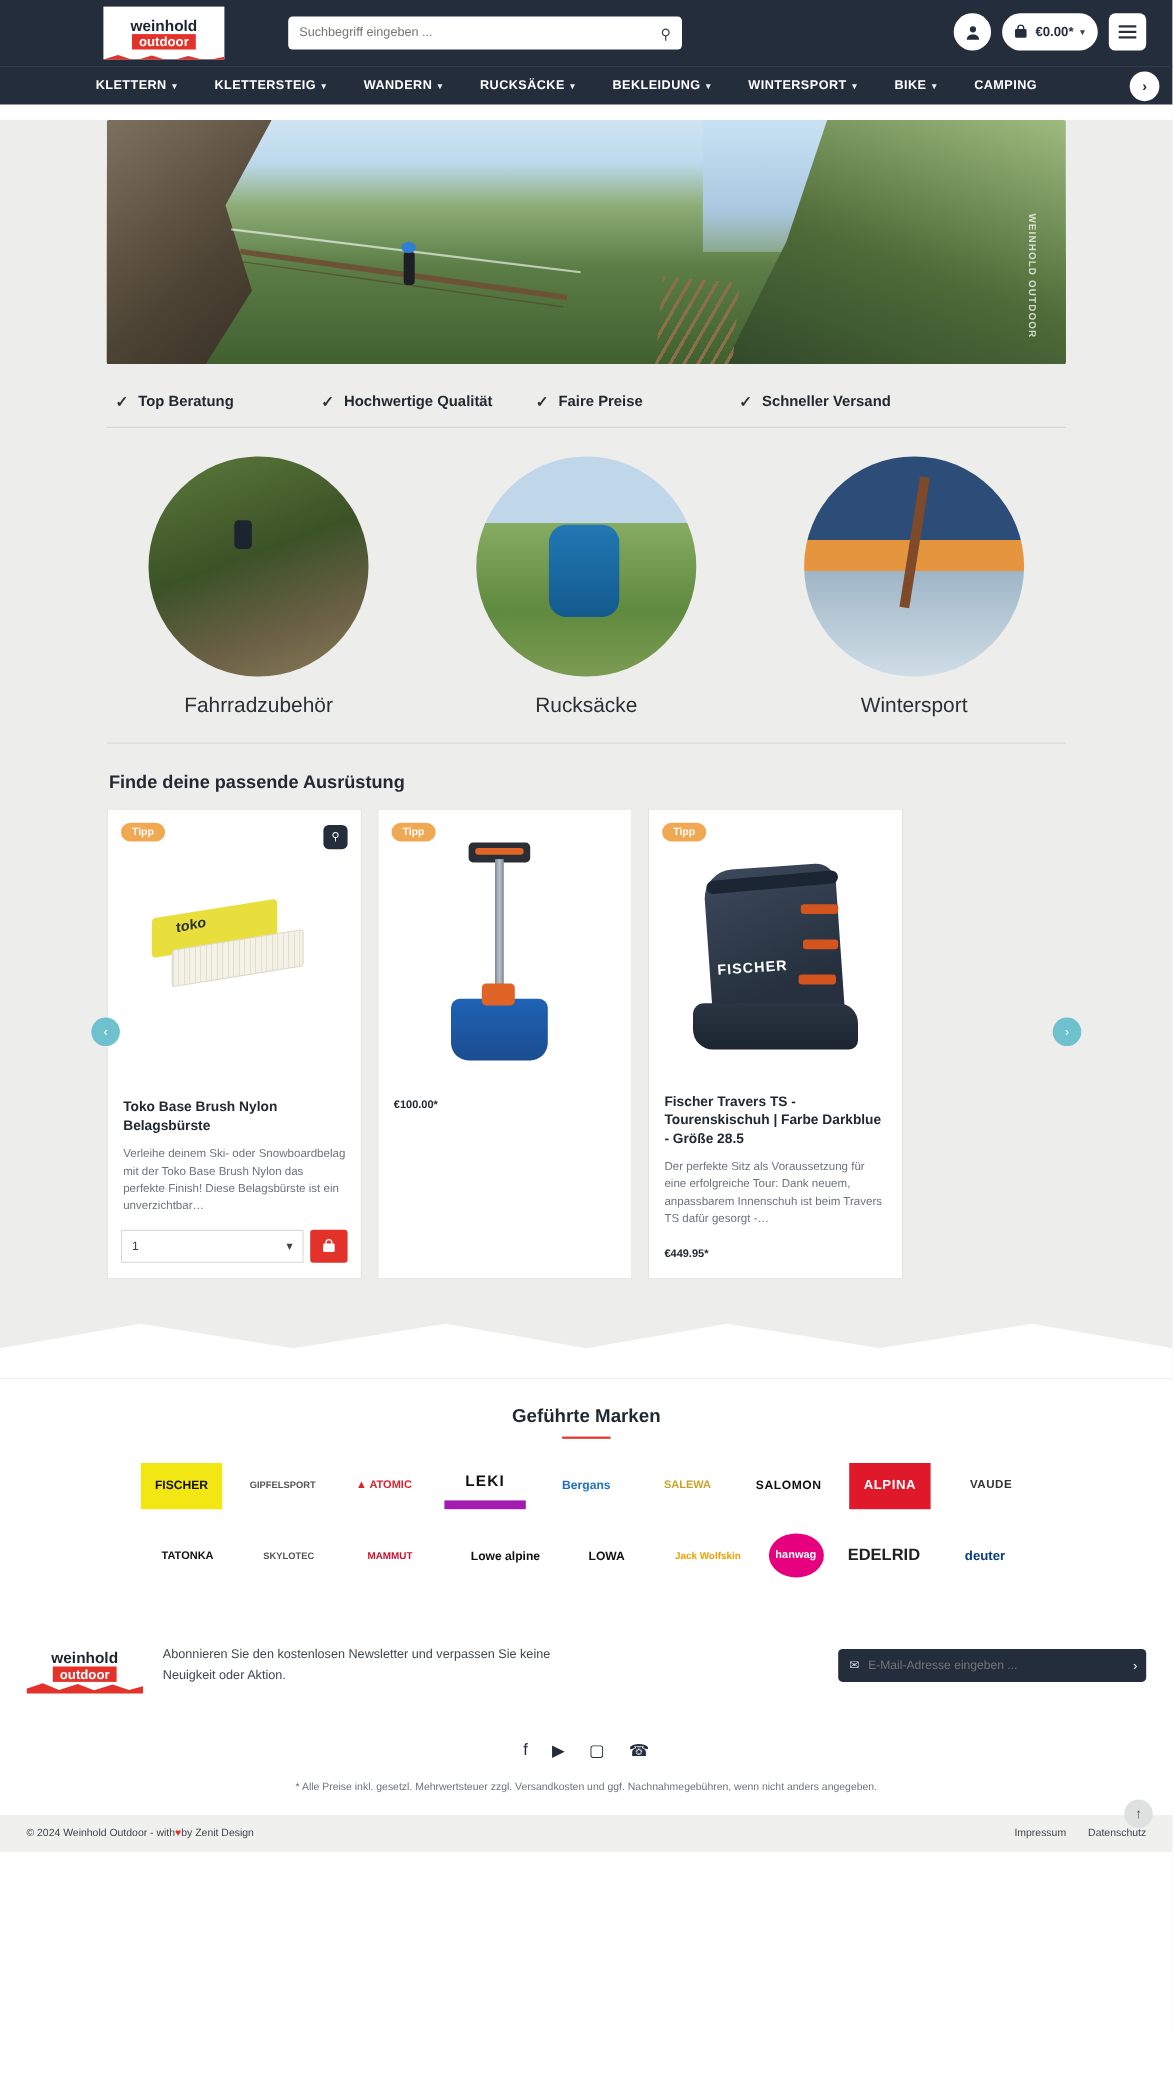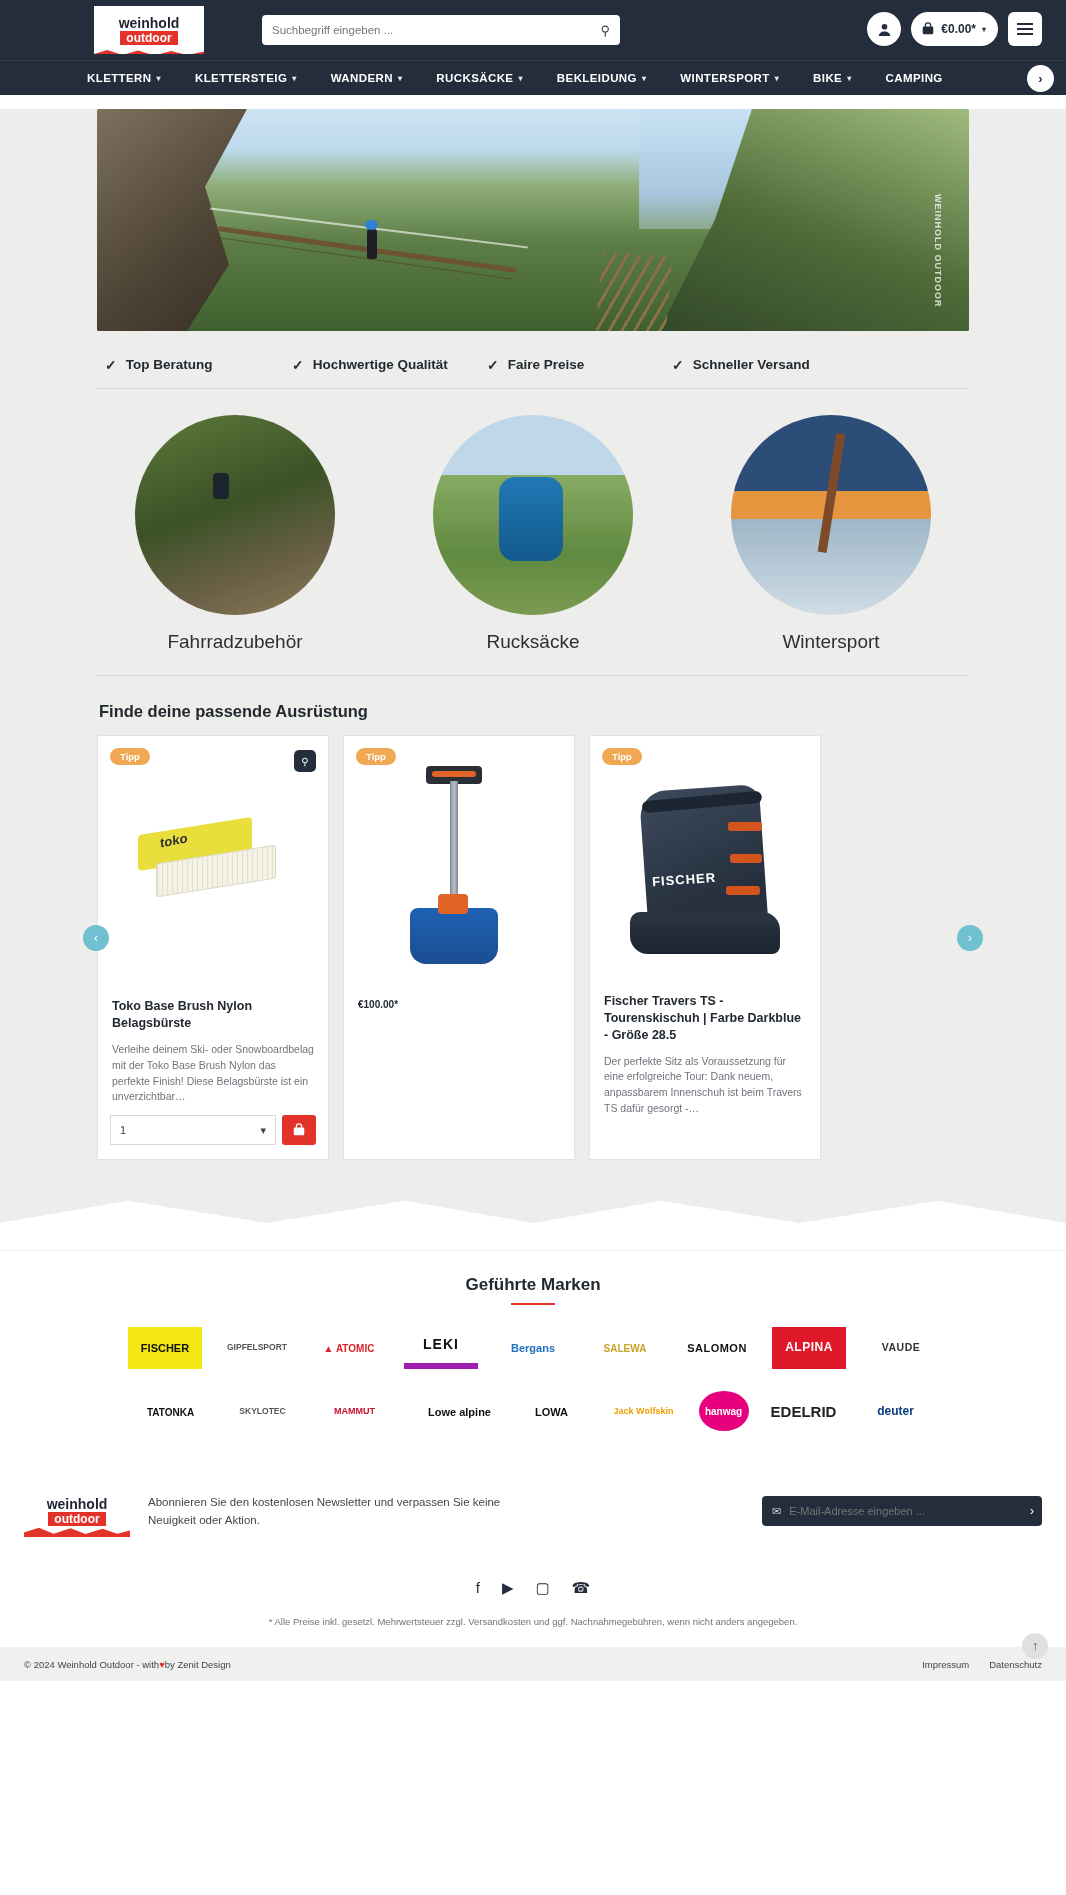--- a/index.html
+++ b/index.html
@@ -357,21 +357,21 @@
   }
   .brand {
     width: 74px; height: 42px;
     display: flex; align-items: center; justify-content: center;
     font-size: 10px; font-weight: bold; color: #222931; text-align: center;
     line-height: 1.1;
   }
   .b-fischer { background: #f2e712; color: #111; font-size: 11px; }
   .b-alpina  { background: #e0192a; color: #fff; font-size: 12px; letter-spacing: .5px; }
   .b-atomic  { color: #d8232a; }
-  .b-leki    { color: #111; font-size: 14px; letter-spacing: 1px; border-bottom: 6px solid #a21caf; }
+  .b-leki    { color: #111; font-size: 14px; letter-spacing: 1px; border-bottom: 8px solid #a21caf; }
   .b-bergans { color: #1f6fc4; font-size: 11px; }
   .b-salewa  { color: #c9a227; }
   .b-salomon { color: #111; font-size: 11px; letter-spacing: .5px; }
   .b-vaude   { color: #333; font-size: 10.5px; letter-spacing: .5px; }
   .b-gipfel  { color: #555; font-size: 8.5px; }
   .b-tatonka { color: #111; font-size: 10px; }
   .b-skylotec{ color: #555; font-size: 8.5px; }
   .b-mammut  { color: #c8102e; font-size: 9px; }
   .b-lowe    { color: #111; font-size: 11px; margin-left: 13px; }
   .b-lowa    { color: #111; font-size: 11px; }
@@ -613,20 +613,21 @@
           <div class="boot-foot"></div>
           <div class="boot-buckle1"></div>
           <div class="boot-buckle2"></div>
           <div class="boot-buckle3"></div>
           <div class="boot-brand">FISCHER</div>
         </div>
         <div class="card-body">
           <div class="card-title">Fischer Travers TS - Tourenskischuh | Farbe Darkblue - Größe 28.5</div>
           <div class="card-desc">Der perfekte Sitz als Voraussetzung für eine erfolgreiche Tour: Dank neuem, anpassbarem Innenschuh ist beim Travers TS dafür gesorgt -…</div>
         </div>
+        <div class="card-price">€449.95*</div>
       </div>
     </div>
 
   </div>
 
   <div class="zigzag"></div>
 </div>
 
 <div class="brands-sec">
   <div class="brands-title">Geführte Marken</div>

